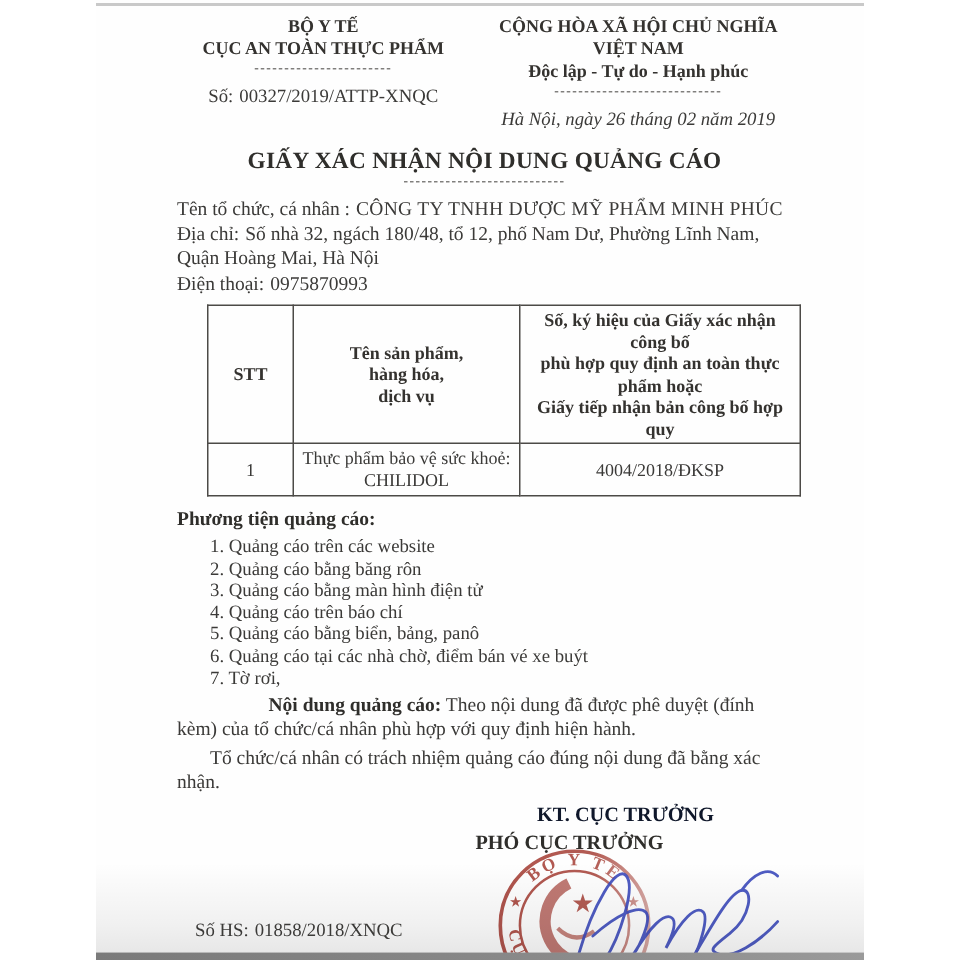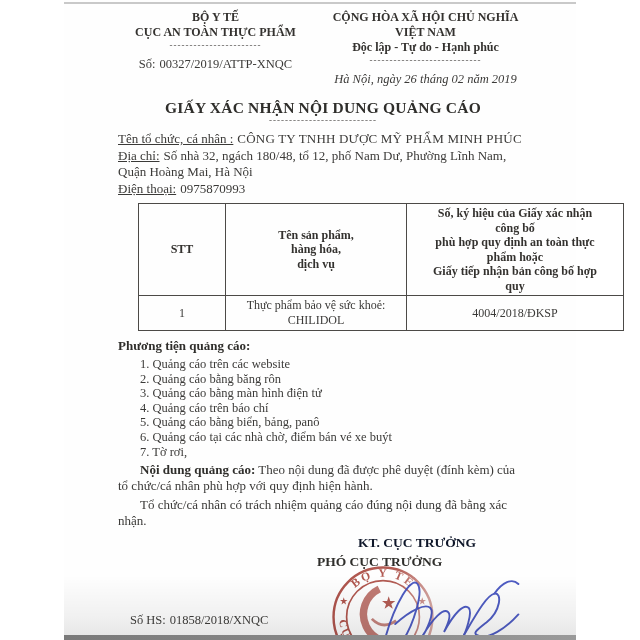--- a/index.html
+++ b/index.html
@@ -20,42 +20,42 @@
   .h-bold{font-weight:bold;font-size:12px;line-height:15px;color:#34322f;}
   .h-divider{font-size:9px;letter-spacing:1px;line-height:8px;color:#4a4845;margin-top:1px;}
   .h-num{font-size:12.5px;margin-top:8px;white-space:nowrap;}
   .h-date{font-size:12.5px;font-style:italic;margin-top:8px;white-space:nowrap;}
 
   .title{margin-top:12px;text-align:center;font-weight:bold;font-size:15.5px;letter-spacing:.2px;color:#2f2e2b;}
   .title-divider{text-align:center;font-size:9px;letter-spacing:1px;line-height:7px;color:#4a4845;}
 
   
   .org-block{margin-top:7px;font-size:13px;line-height:16.5px;}
-  .lbl{color:#3b3a38;text-decoration:underline;}
+  .lbl{color:#3b3a38;}
   .val{margin-left:4px;}
   .org-name{letter-spacing:.2px;}
   .phone-row{display:flex;}
   .phone-left{width:53%;}
   .phone-right{width:47%;}
 
   
   table.doc-table{border-collapse:collapse;margin-left:20px;margin-top:6px;width:387px;table-layout:fixed;}
-  table.doc-table th,table.doc-table td{border:1.2px solid #4c4a47;padding:2px 18px;}
+  table.doc-table th,table.doc-table td{border:1.2px solid #4c4a47;padding:2px 3px;}
   th.c1{width:50px;} th.c2{width:144px;} th.c3{width:180px;}
   table.doc-table th{font-size:12px;font-weight:bold;white-space:pre-line;line-height:14.5px;
           vertical-align:middle;color:#34322f;height:48px;}
   table.doc-table td{font-size:12px;text-align:center;height:22px;vertical-align:middle;}
 
   
   .media-label{margin-top:7px;font-weight:bold;font-size:13px;color:#2f2e2b;}
   .media-list{margin:3px 0 0 22px;padding:0;list-style:none;font-size:12.5px;line-height:14.6px;}
 
   
   .para{font-size:13px;line-height:16px;text-indent:22px;margin-top:3px;}
-  .para .plabel{font-weight:bold;color:#2f2e2b;}
+  .para .plabel{font-weight:bold;color:#2f2e2b;margin-left:39px;}
 
   
   .sign-area{position:relative;height:160px;margin-top:6px;}
   .kt-line{position:absolute;left:199px;top:0;width:200px;text-align:center;font-weight:bold;font-size:13.5px;color:#0f172a;}
   .pho-line{position:absolute;left:199px;top:19px;width:200px;text-align:left;font-weight:bold;font-size:13.5px;color:#2f2e2b;}
   .stamp-box{position:absolute;left:209px;top:26px;width:112px;height:112px;}
   .sig-box{position:absolute;left:258px;top:32px;width:152px;height:90px;}
 
   
   .footer-hs{position:absolute;left:66px;bottom:12px;font-size:12.5px;color:#3b3a38;}

